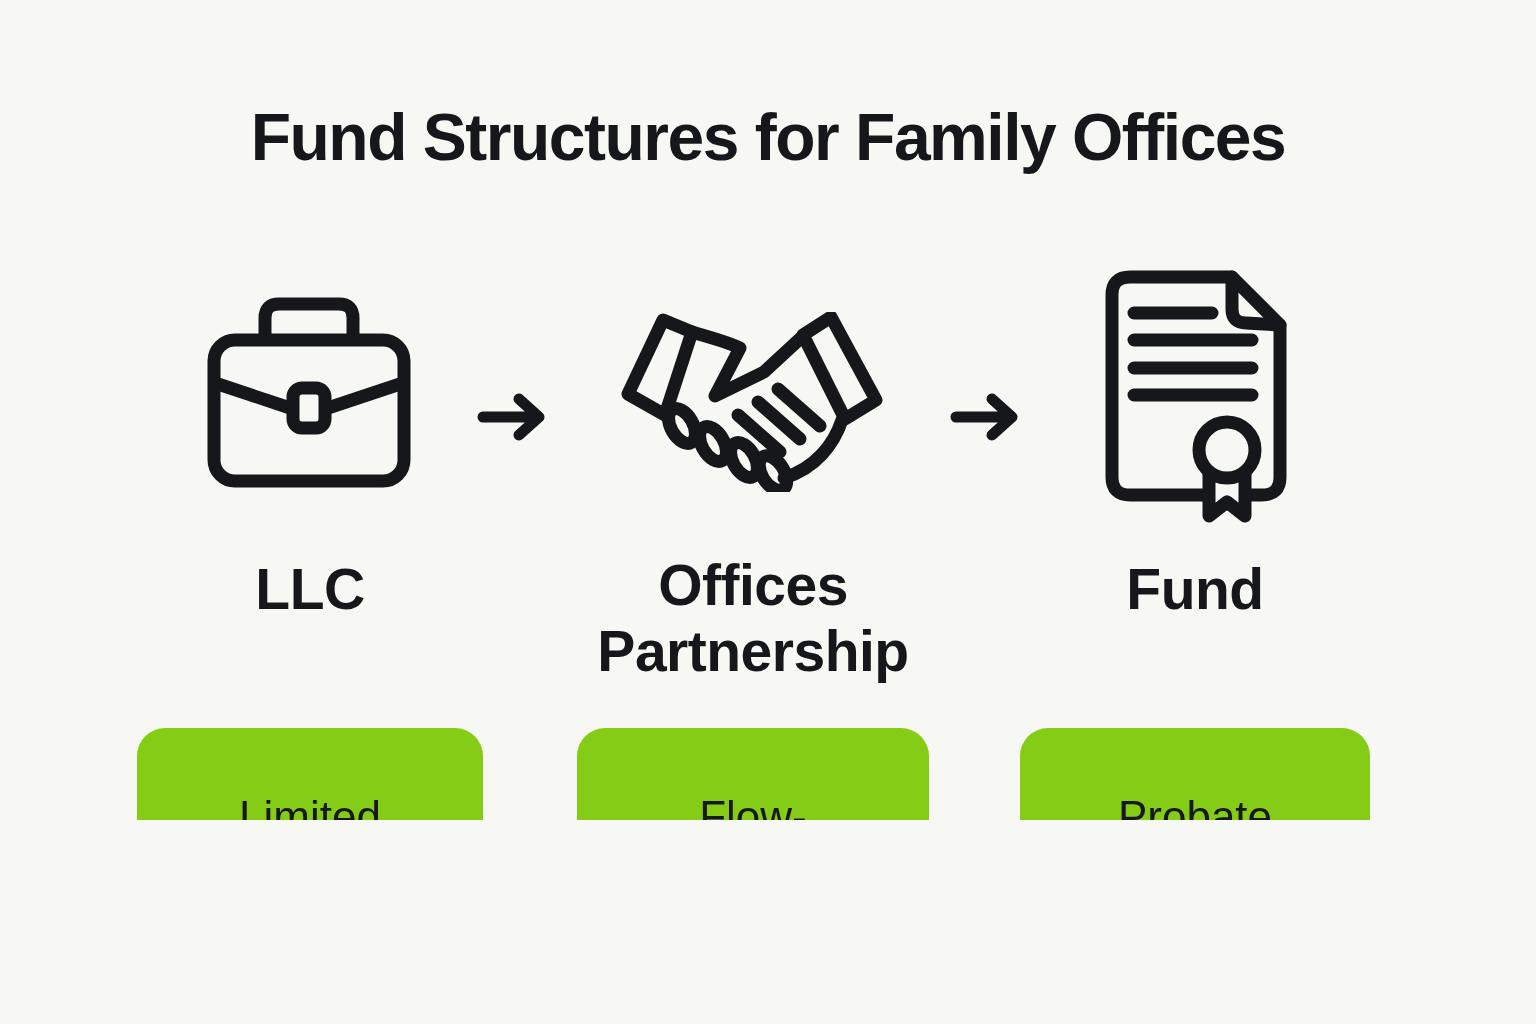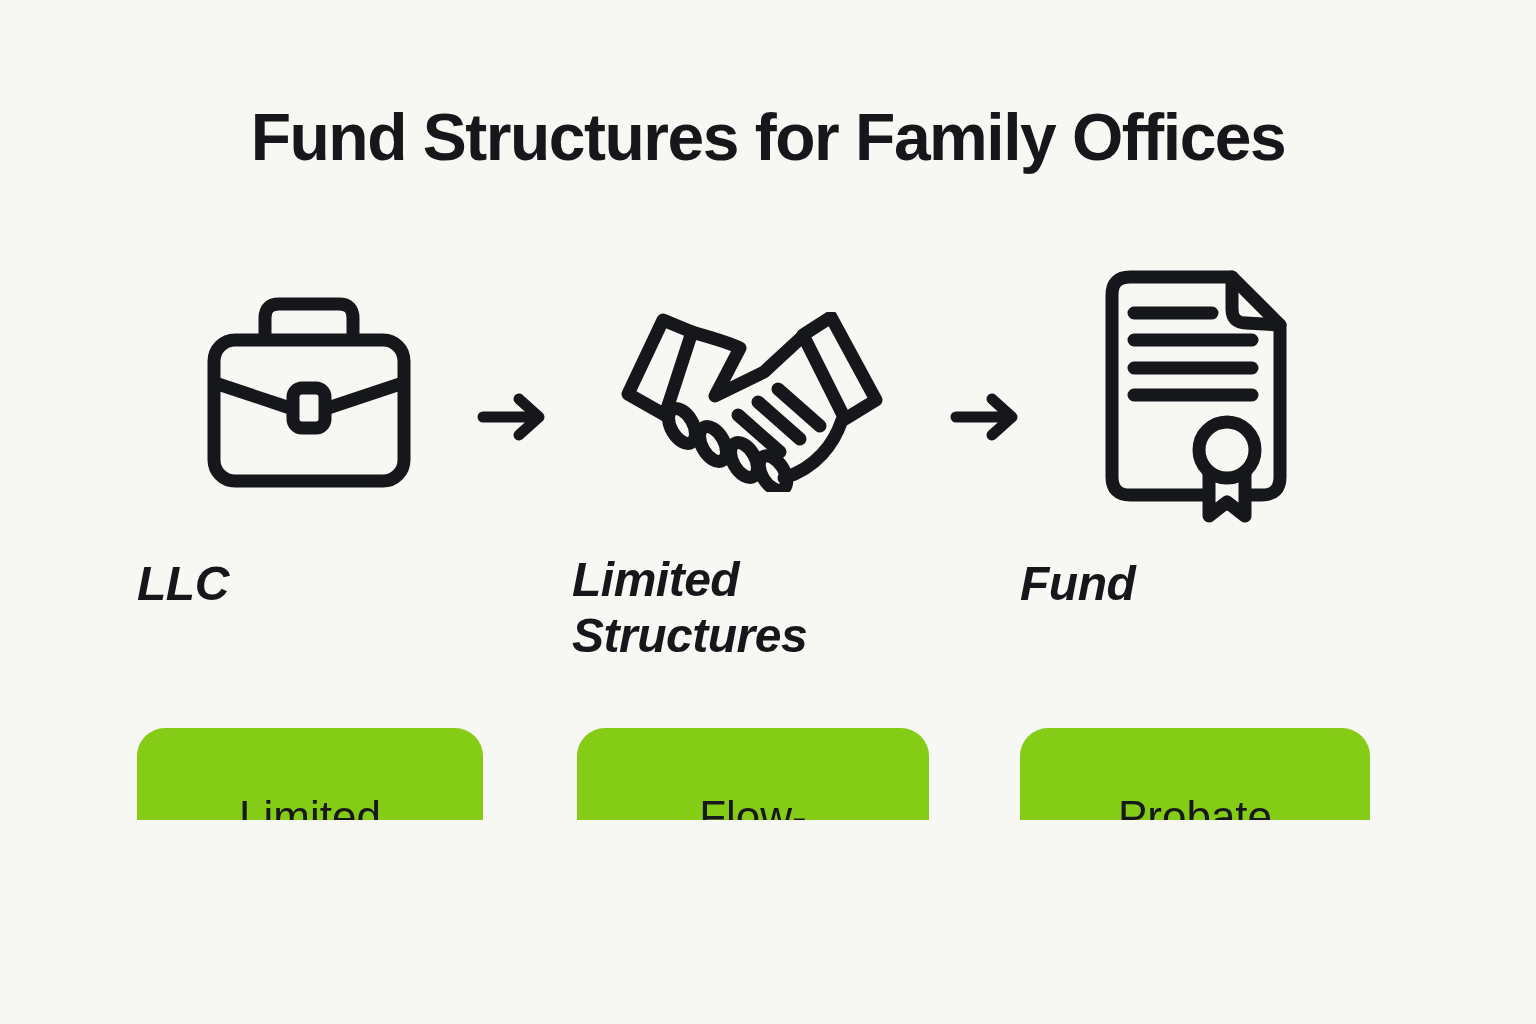--- a/index.html
+++ b/index.html
@@ -23,27 +23,26 @@
   }
   .icon{position:absolute;}
   .icon-briefcase{left:207px;top:296px;}
   .icon-handshake{left:618px;top:312px;}
   .icon-document{left:1104px;top:269px;}
   .arrow{position:absolute;}
   .arrow-1{left:477px;top:393px;}
   .arrow-2{left:950px;top:393px;}
   .heading{
     position:absolute;
-    font-size:48px;
+    font-size:57px;
     font-weight:700;
     letter-spacing:-0.5px;
-    text-align:left;
+    text-align:center;
     line-height:1.16;
     color:#15171a;
-    font-style:italic;
   }
   .heading-1{left:137px;top:556px;width:346px;}
   .heading-2{left:572px;top:552px;width:362px;}
   .heading-3{left:1020px;top:556px;width:350px;}
   .badge{
     position:absolute;
     top:728px;height:174px;
     background:#84cc16;
     border-radius:28px;
     display:flex;align-items:flex-end;justify-content:center;
@@ -115,21 +114,21 @@
     <svg width="185" height="255" viewBox="0 0 185 255" xmlns="http://www.w3.org/2000/svg">
       <path class="stroke fillbg" d="M8 26 Q8 8 26 8 L128 8 L176 56 L176 208 Q176 226 158 226 L26 226 Q8 226 8 208 Z"></path>
       <path class="stroke" d="M128 8 L128 40 Q128 54 142 54 L176 56"></path>
       <path class="stroke" stroke-width="12" d="M30 44 L108 44 M30 71 L148 71 M30 99 L148 99 M30 126 L148 126"></path>
       <path class="stroke fillbg" d="M105 192 L105 247 L123 233 L141 247 L141 192 Z"></path>
       <circle class="stroke fillbg" cx="123" cy="181" r="28"></circle>
     </svg>
   </div>
 
   <div class="heading heading-1">LLC</div>
-  <div class="heading heading-2">Limited Structures</div>
+  <div class="heading heading-2">Offices Partnership</div>
   <div class="heading heading-3">Fund</div>
 
   <div class="badge badge-1">
     <div class="badge-text">Limited liability</div>
   </div>
   <div class="badge badge-3">
     <div class="badge-text">Probate avoidance</div>
   </div>
   <div class="badge badge-2">
     <div class="badge-text">Flow-through</div>

